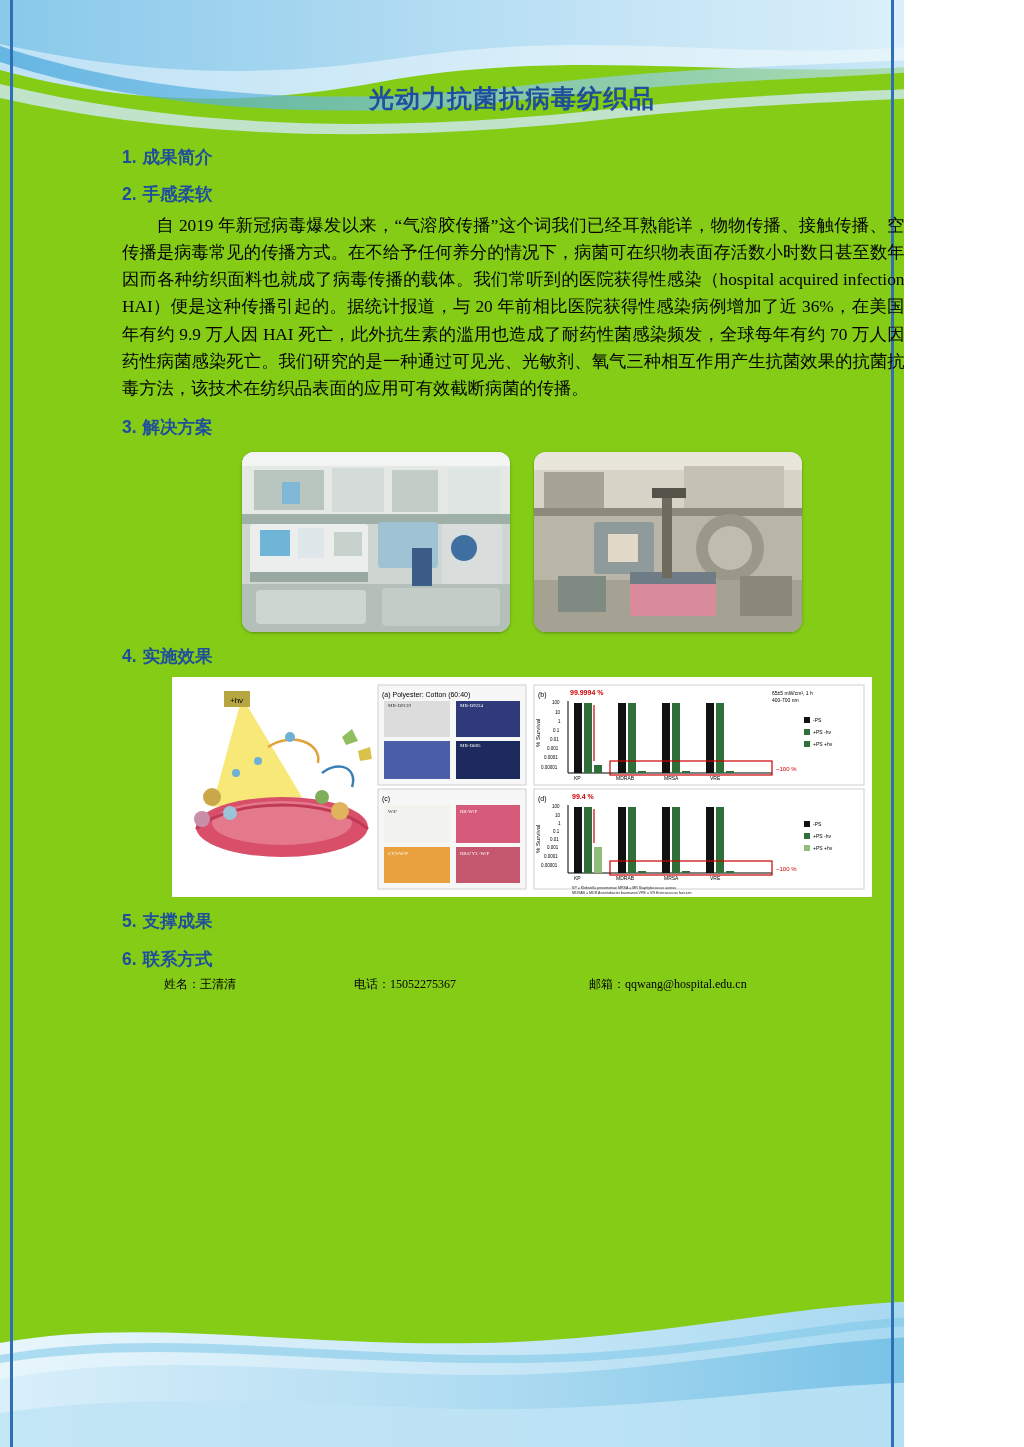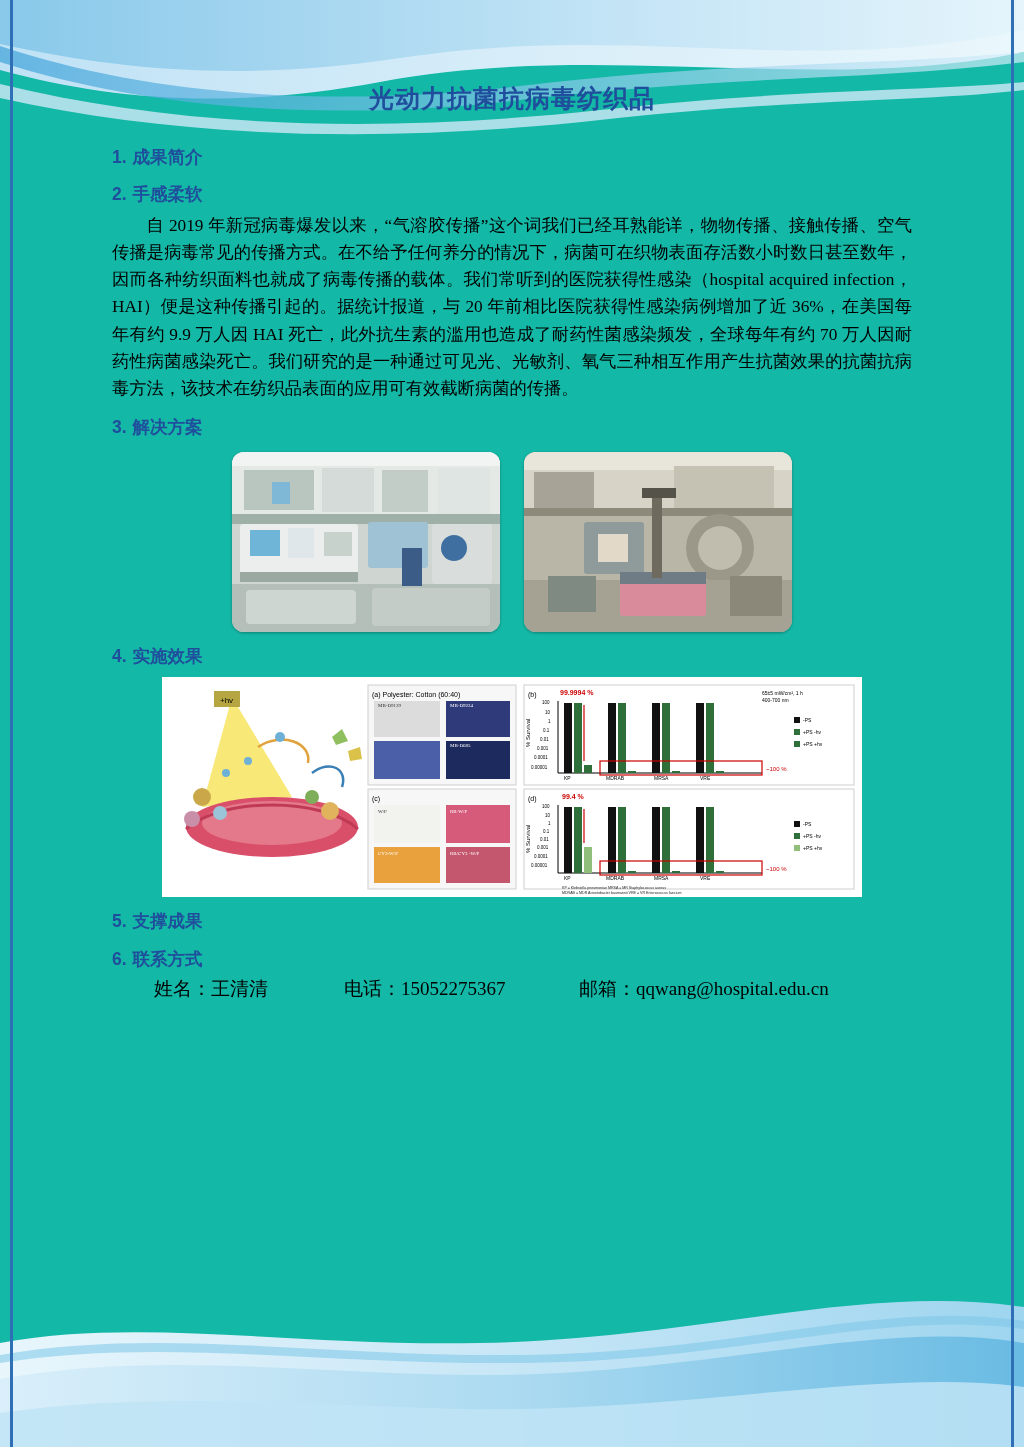--- a/index.html
+++ b/index.html
@@ -2,24 +2,24 @@
 <html lang="zh"><head>
 <meta charset="utf-8">
 <style>
   html, body {
     margin: 0;
     padding: 0;
     background: #ffffff;
   }
   .page {
     position: relative;
-    width: 1024px;
+    width: 904px;
     height: 1447px;
     overflow: hidden;
-    background: #14b8a6;
+    background: #84cc16;
     font-family: "Liberation Serif", serif;
   }
   
   .wave-top, .wave-bottom {
     position: absolute;
     left: 0;
     width: 1024px;
     pointer-events: none;
   }
   .wave-top { top: 0; height: 170px; }
@@ -42,21 +42,21 @@
     text-align: center;
     font-family: "Liberation Sans", sans-serif;
     font-weight: bold;
     font-size: 25px;
     color: #1f4e9c;
     letter-spacing: 1px;
   }
   .body-area {
     position: absolute;
     top: 133px;
-    left: 112px;
+    left: 122px;
     width: 800px;
   }
   h2.section {
     font-family: "Liberation Sans", sans-serif;
     font-size: 17.5px;
     font-weight: bold;
     color: #1f4e9c;
     margin: 11px 0 4px 0;
     line-height: 1.5;
   }
@@ -90,21 +90,21 @@
     display: flex;
     justify-content: center;
   }
   .figure {
     width: 700px;
     height: 220px;
     position: relative;
   }
   .contact-row {
     display: flex;
-    font-size: 19px;
+    font-size: 12px;
     padding-left: 42px;
     margin-top: 4px;
     color: #000;
   }
   .contact-row .cell { white-space: nowrap; }
   .contact-row .cell.c1 { width: 190px; }
   .contact-row .cell.c2 { width: 235px; }
 
   .page-number {
     position: absolute;

